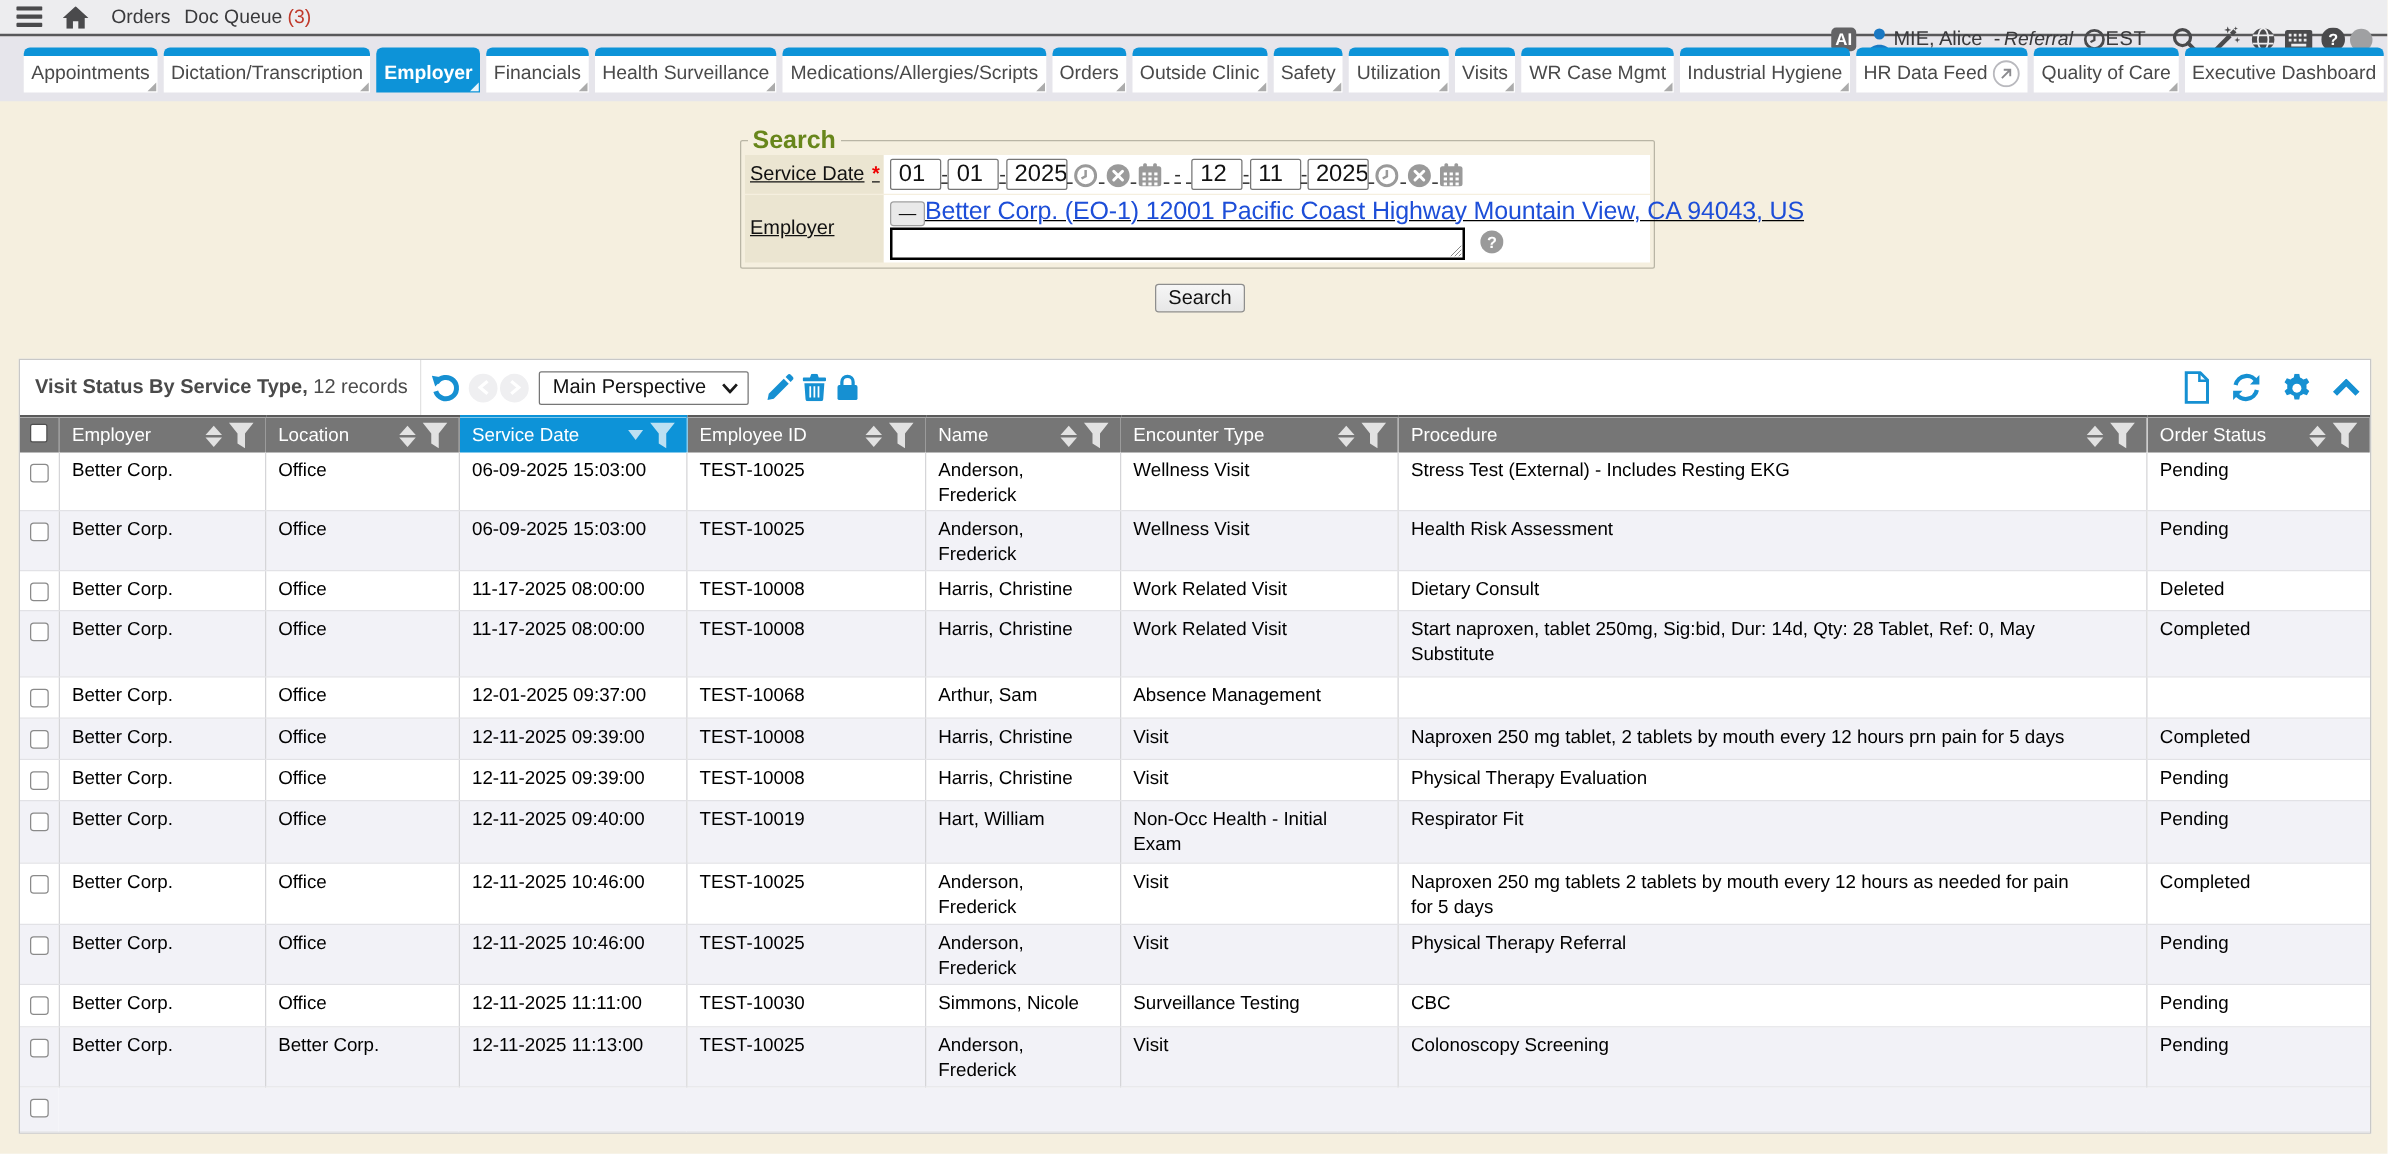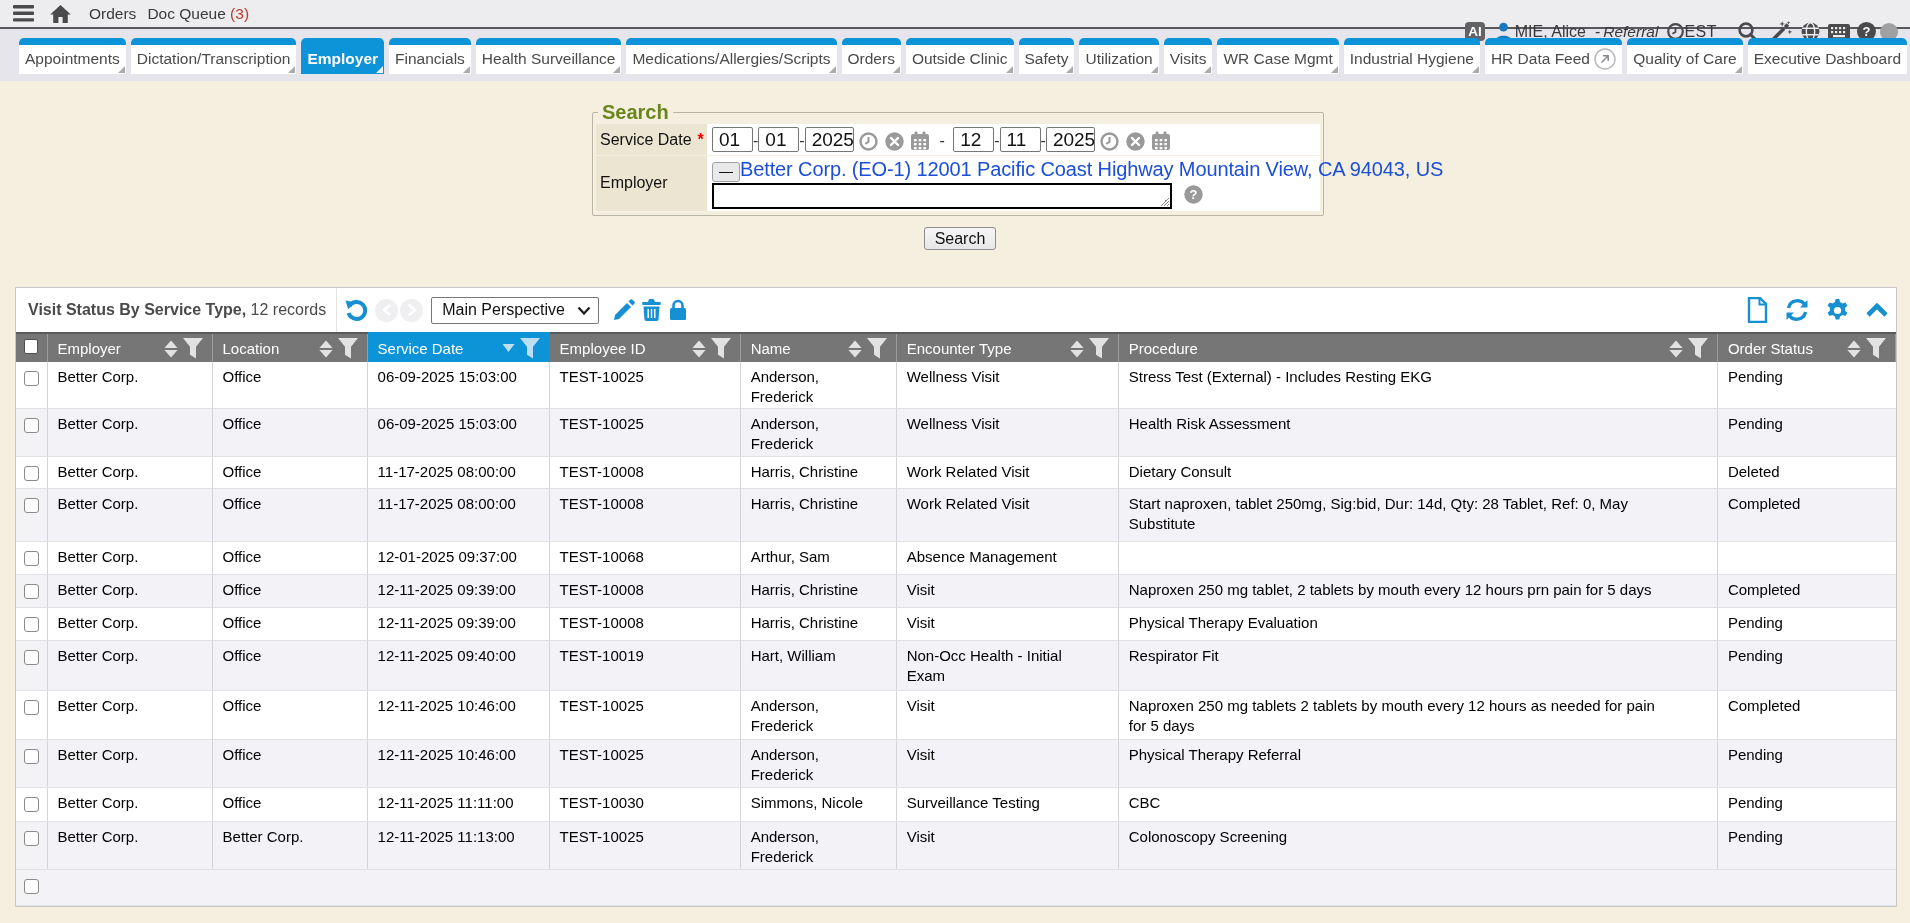--- a/index.html
+++ b/index.html
@@ -20,21 +20,21 @@
 .tab:after { content:""; position:absolute; right:1px; bottom:1px; width:0; height:0; border-left:7px solid transparent; border-bottom:7px solid #ABABAB; }
 .tab.nofold:after { display:none; }
 .tab.active { background:#0D93D8; color:#fff; font-weight:bold; }
 .tab.active:after { border-bottom-color:#E8F4FB; }
 
 
 #searcharea { position:relative; }
 fieldset#sf { position:absolute; left:592px; top:20px; width:732px; min-width:0; border:1px solid #B9B5A5; border-radius:2px; padding:3px; background:#F5EFDF; }
 fieldset#sf legend { font-size:20px; font-weight:bold; color:#68861B; padding:0 4px; margin-left:2px; }
 #sf table { border-collapse:separate; border-spacing:0 1px; width:724px; table-layout:fixed; margin-top:-4px; }
-#sf td { vertical-align:middle; }
+#sf td { vertical-align:middle;text-decoration:underline; }
 #sf td.lbl { background:#EBE5D1; width:111px; font-size:16px; color:#111; padding-left:4px; white-space:nowrap; }
 #sf td.inp { background:#fff; padding:2px 0 2px 5px; }
 .req { color:#E00; font-weight:bold; margin-left:6px; }
 .din { width:41px; height:25px; text-align:left; border:1px solid #767676; border-radius:2px; font-size:19px; font-family:"Liberation Sans",sans-serif; padding-left:6px; color:#111; }
 .din.yr { width:49px; }
 .dash { font-size:16px; color:#333; }
 .gic { vertical-align:middle; margin:0 1px; }
 #minusbtn { display:inline-block; width:28px; height:20px; background:#E9E9E9; border:1px solid #A0A0A0; border-radius:3px; text-align:center; font-size:14px; line-height:17px; color:#111; vertical-align:middle; }
 #emptext { font-size:20px; letter-spacing:-0.12px; color:#1d4ed8; white-space:nowrap; }
 #emparea { width:460px; height:26px; border:2px solid #000; background:#fff; position:relative; margin-top:1px; }

